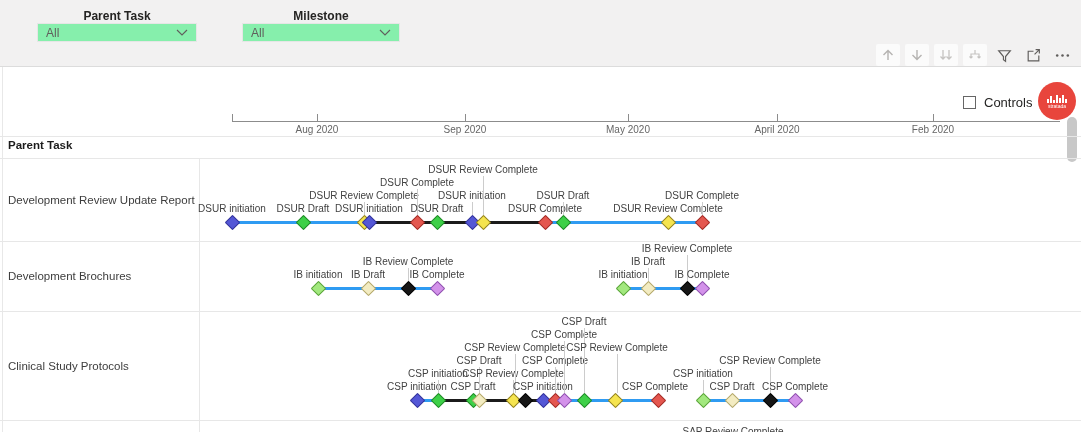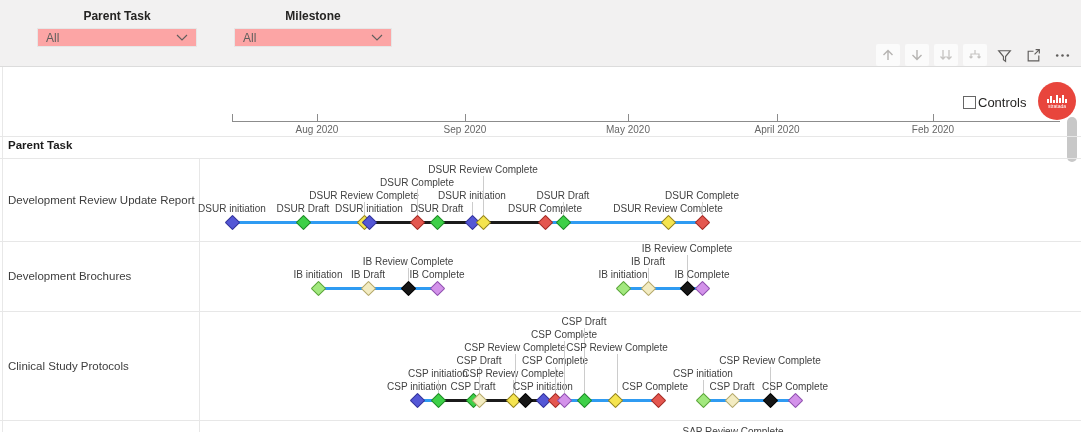--- a/index.html
+++ b/index.html
@@ -5,35 +5,35 @@
   * { margin:0; padding:0; box-sizing:border-box; }
   body {
     width:1081px; height:432px; position:relative; overflow:hidden;
     background:#ffffff; font-family:"Liberation Sans", sans-serif;
   }
   
   .topband { position:absolute; left:0; top:0; width:1081px; height:67px;
              background:#f2f1f1; border-bottom:1px solid #dcdcdc; }
   .slicer { position:absolute; top:9px; }
   .slicer-label { text-align:center; font-size:12px; font-weight:700; color:#252423; }
-  .slicer-box { position:relative; margin-top:5px; height:19px; background:#fca5a5;
+  .slicer-box { position:relative; height:19px; background:#86efac;
                 border:1px solid #e6e6e6; display:flex; align-items:center; }
   .slicer-value { font-size:12px; color:#605e5c; padding-left:8px; flex:1; }
   .slicer-box svg { margin-right:8px; }
   .title { position:absolute; left:0; top:6px; width:100%; text-align:center;
            font-size:17px; font-weight:700; color:#000; }
   .toolbar { position:absolute; left:876px; top:44px; display:flex; align-items:center; gap:5px; }
   .tool { width:24px; height:22px; display:flex; align-items:center; justify-content:center;
           border-radius:2px; cursor:pointer; }
   .tool.tile { background:#fbfbfb; }
   
   .v-left-border { position:absolute; left:2px; top:67px; width:1px; height:365px; background:#e8e8e8; }
   .controls { position:absolute; left:963px; top:95px; display:flex; align-items:center; }
   .checkbox { width:13px; height:13px; background:#fff; border:1px solid #666; }
-  .controls-label { font-size:13px; color:#252423; margin-left:2px; }
+  .controls-label { font-size:13px; color:#252423; margin-left:8px; }
   .logo { position:absolute; left:1038px; top:82px; width:38px; height:38px; border-radius:50%;
           background:#e8453c; display:flex; flex-direction:column; align-items:center;
           justify-content:center; gap:1px; }
   .logo .bars { display:flex; align-items:flex-end; gap:1px; height:9px; }
   .logo .bars i { display:block; width:2px; background:#fff; }
   .logo .bars i:nth-child(1){height:4px}.logo .bars i:nth-child(2){height:7px}
   .logo .bars i:nth-child(3){height:3px}.logo .bars i:nth-child(4){height:8px}
   .logo .bars i:nth-child(5){height:5px}.logo .bars i:nth-child(6){height:8px}
   .logo .bars i:nth-child(7){height:4px}
   .logo .brand { font-size:5px; line-height:5px; color:#fff; }
@@ -62,21 +62,21 @@
 <div class="topband">
   <div class="slicer" style="left:37px;width:160px;">
     <div class="slicer-label">Parent Task</div>
     <div class="slicer-box">
       <span class="slicer-value">All</span>
       <svg width="12" height="7" viewBox="0 0 12 7">
           <path d="M1 1l5 5 5-5" fill="none" stroke="#605e5c" stroke-width="1.1"></path>
         </svg>
     </div>
   </div>
-  <div class="slicer" style="left:234px;width:158px;">
+  <div class="slicer" style="left:242px;width:158px;">
     <div class="slicer-label">Milestone</div>
     <div class="slicer-box">
       <span class="slicer-value">All</span>
       <svg width="12" height="7" viewBox="0 0 12 7">
           <path d="M1 1l5 5 5-5" fill="none" stroke="#605e5c" stroke-width="1.1"></path>
         </svg>
     </div>
   </div>
 
   <div class="toolbar">

